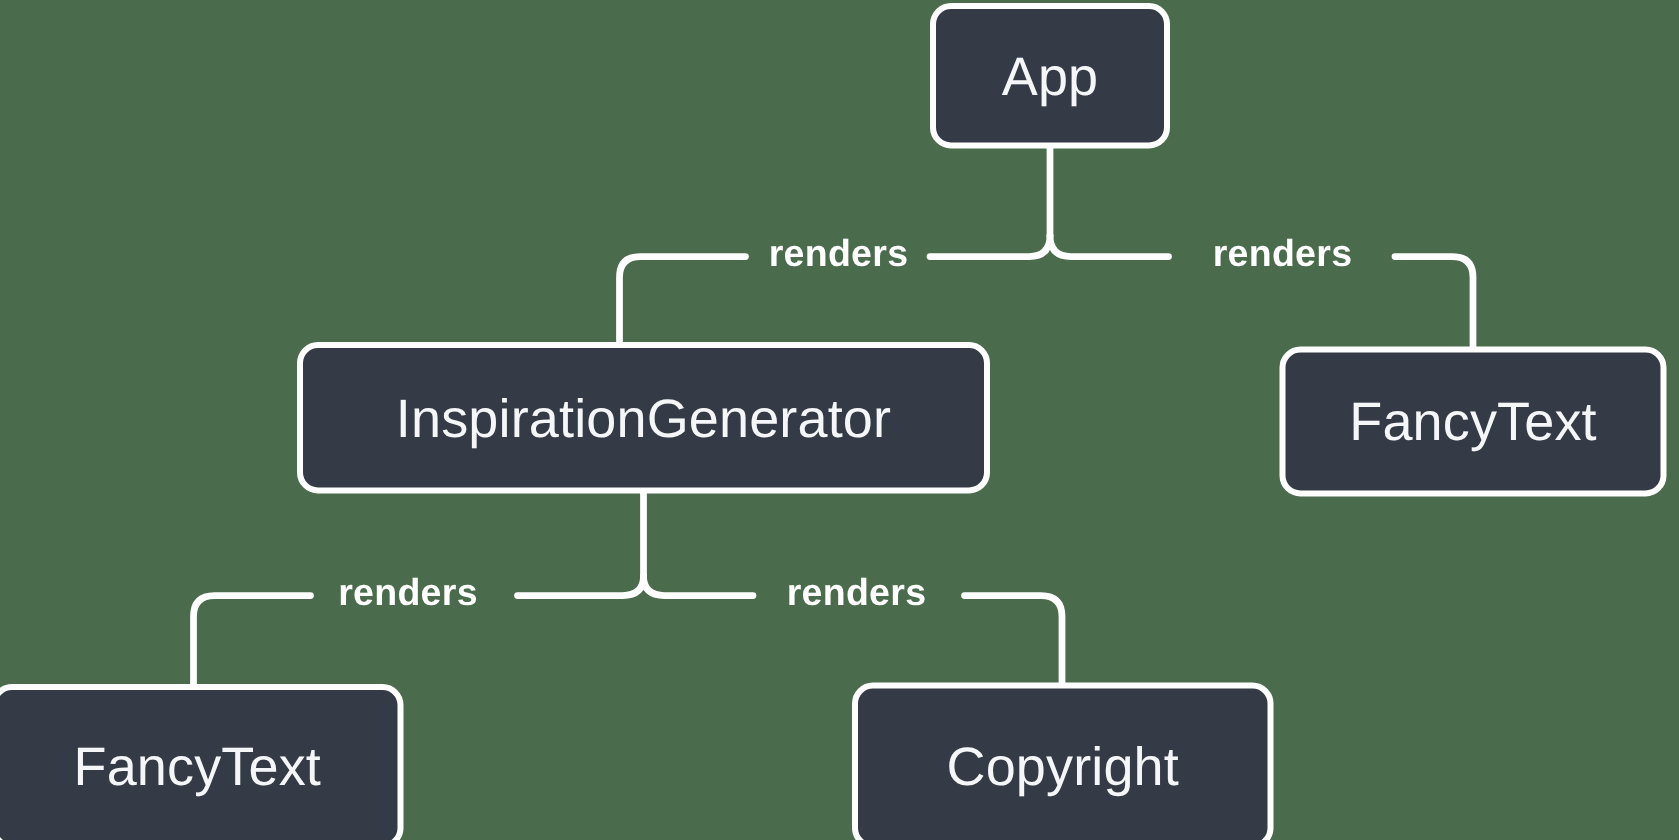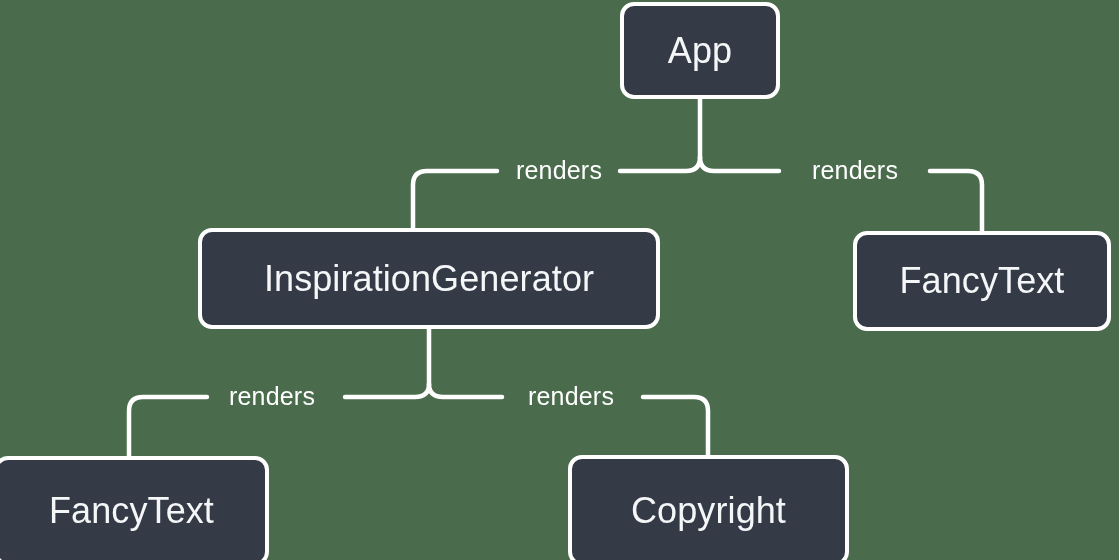--- a/index.html
+++ b/index.html
@@ -38,21 +38,21 @@
     color: #f4f6f8;
     font-size: 36px;
     font-weight: 400;
     letter-spacing: 0.1px;
     white-space: nowrap;
   }
   .edge-label {
     position: absolute;
     color: #ffffff;
     font-size: 25px;
-    font-weight: 400;
+    font-weight: 700;
     letter-spacing: 0.2px;
     white-space: nowrap;
     transform: translate(-50%, -50%);
     line-height: 1;
   }
   
   .n-app              { left: 620px; top: 2px;   width: 160px; height: 97px;  }
   .n-inspiration      { left: 198px; top: 228px; width: 462px; height: 101px; }
   .n-fancytext-right  { left: 853px; top: 231px; width: 258px; height: 100px; }
   .n-fancytext-bottom { left: -6px;  top: 456px; width: 275px; height: 110px; }

